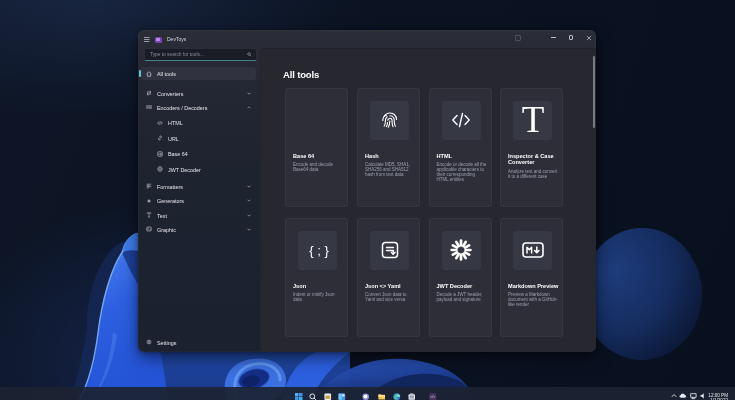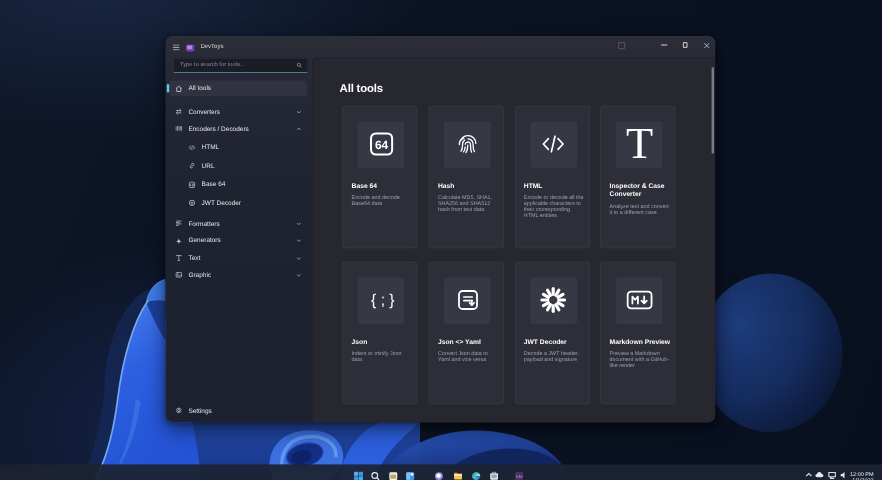--- a/index.html
+++ b/index.html
@@ -235,26 +235,20 @@
             <circle cx="4" cy="4" r="1.2" fill="none" stroke="#c9ccd3" stroke-width="0.8"></circle>
             <path d="M4 1 L4.6 2.2 L6 2 L6.6 3.2 L5.8 4 L6.6 4.8 L6 6 L4.6 5.8 L4 7 L3.4 5.8 L2 6 L1.4 4.8 L2.2 4 L1.4 3.2 L2 2 L3.4 2.2 Z" fill="none" stroke="#c9ccd3" stroke-width="0.7"></path>
           </svg>
           <span class="lbl">Settings</span>
         </div>
     </div>
     <div id="content">
       <h1>All tools</h1>
 
       <div class="card" style="left:25px; top:39.5px;">
-        <div class="tile">
-            <svg width="20" height="20" viewBox="0 0 20 20">
-          <rect x="1.2" y="1.2" width="17.6" height="17.6" rx="4" fill="none" stroke="#fff" stroke-width="1.7"></rect>
-          <text x="10" y="13.8" font-size="10" font-weight="bold" fill="#fff" text-anchor="middle" font-family="Liberation Sans">64</text>
-            </svg>
-          </div>
         <div class="ct">Base 64</div>
         <div class="cd">Encode and decode Base64 data</div>
       </div>
       <div class="card" style="left:97px; top:39.5px;">
         <div class="tile">
             <svg width="20" height="20" viewBox="0 0 20 20" fill="none" stroke="#fff" stroke-width="1.1" stroke-linecap="round">
           <path d="M4 6.5 C5.8 3.8 8 3 10 3 C13.5 3 16.5 5.5 16.5 9.5"></path>
           <path d="M2.8 10.5 C2.8 7.5 4 5.8 6.5 5.2"></path>
           <path d="M10 5.8 C12.8 5.8 14.5 8 14.3 11 C14.2 13 14.6 15 15.4 16.3"></path>
           <path d="M7.2 6.8 C5.9 7.7 5.3 9 5.4 10.8 C5.5 13.2 5 15 4.2 16"></path>

